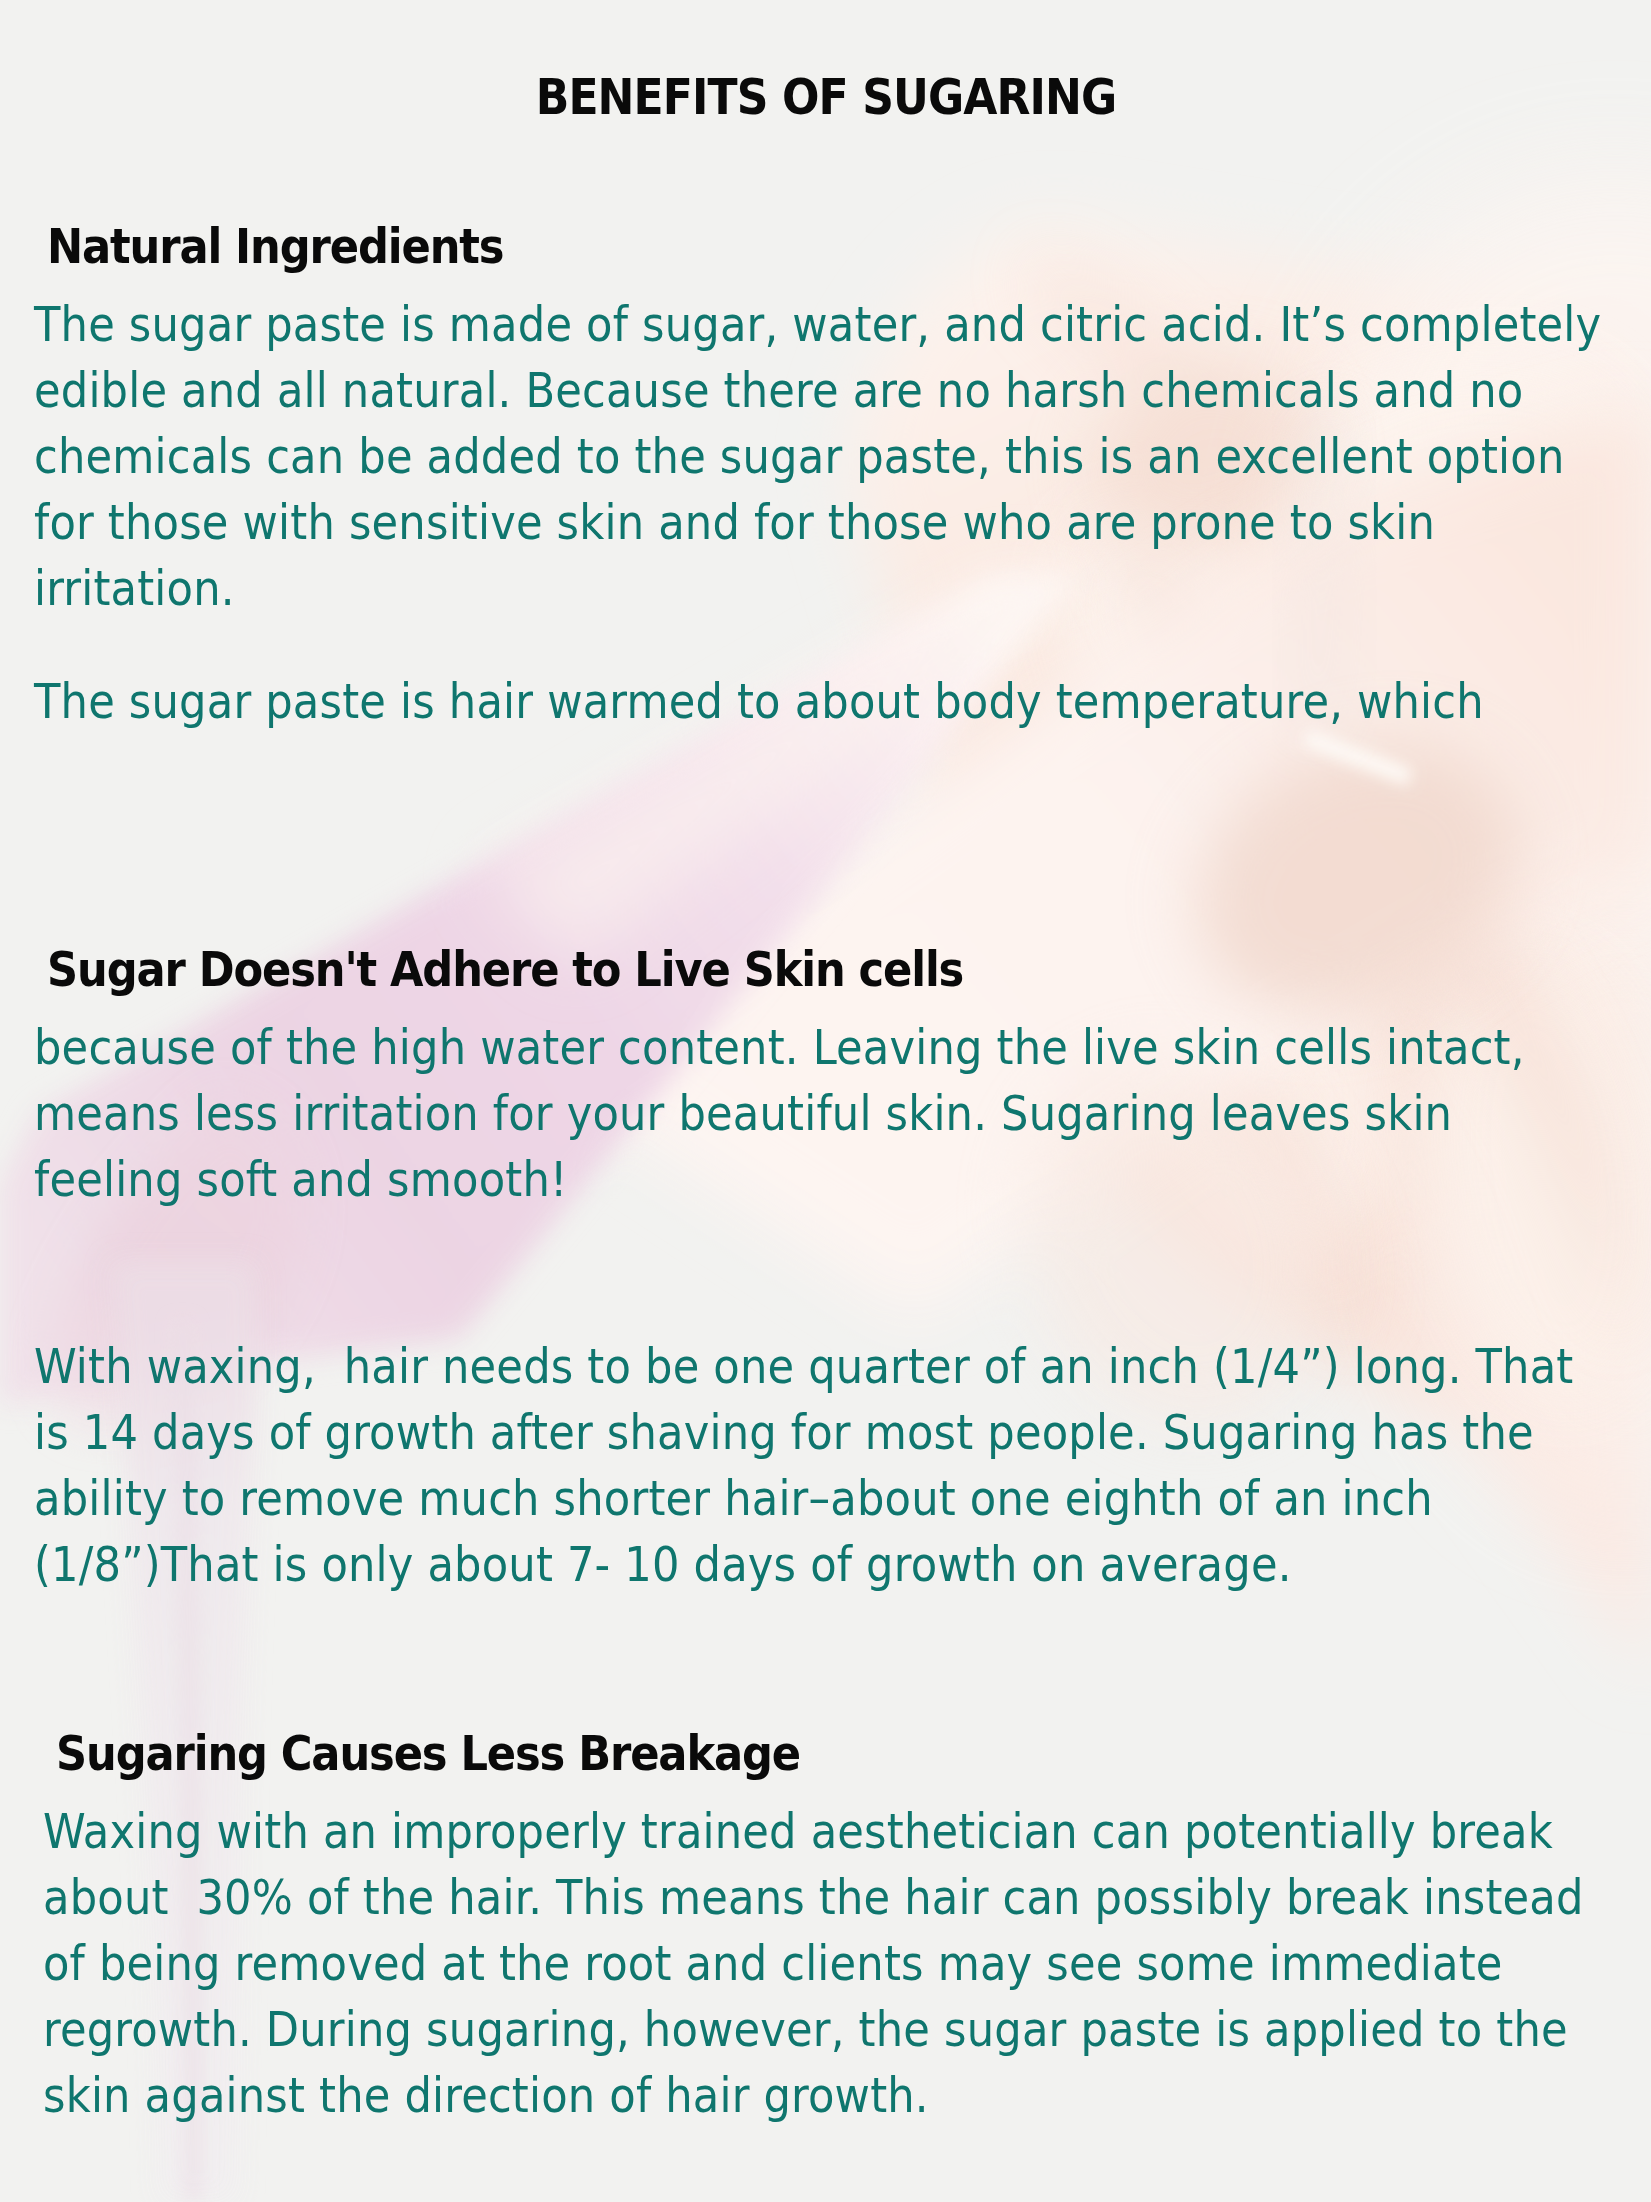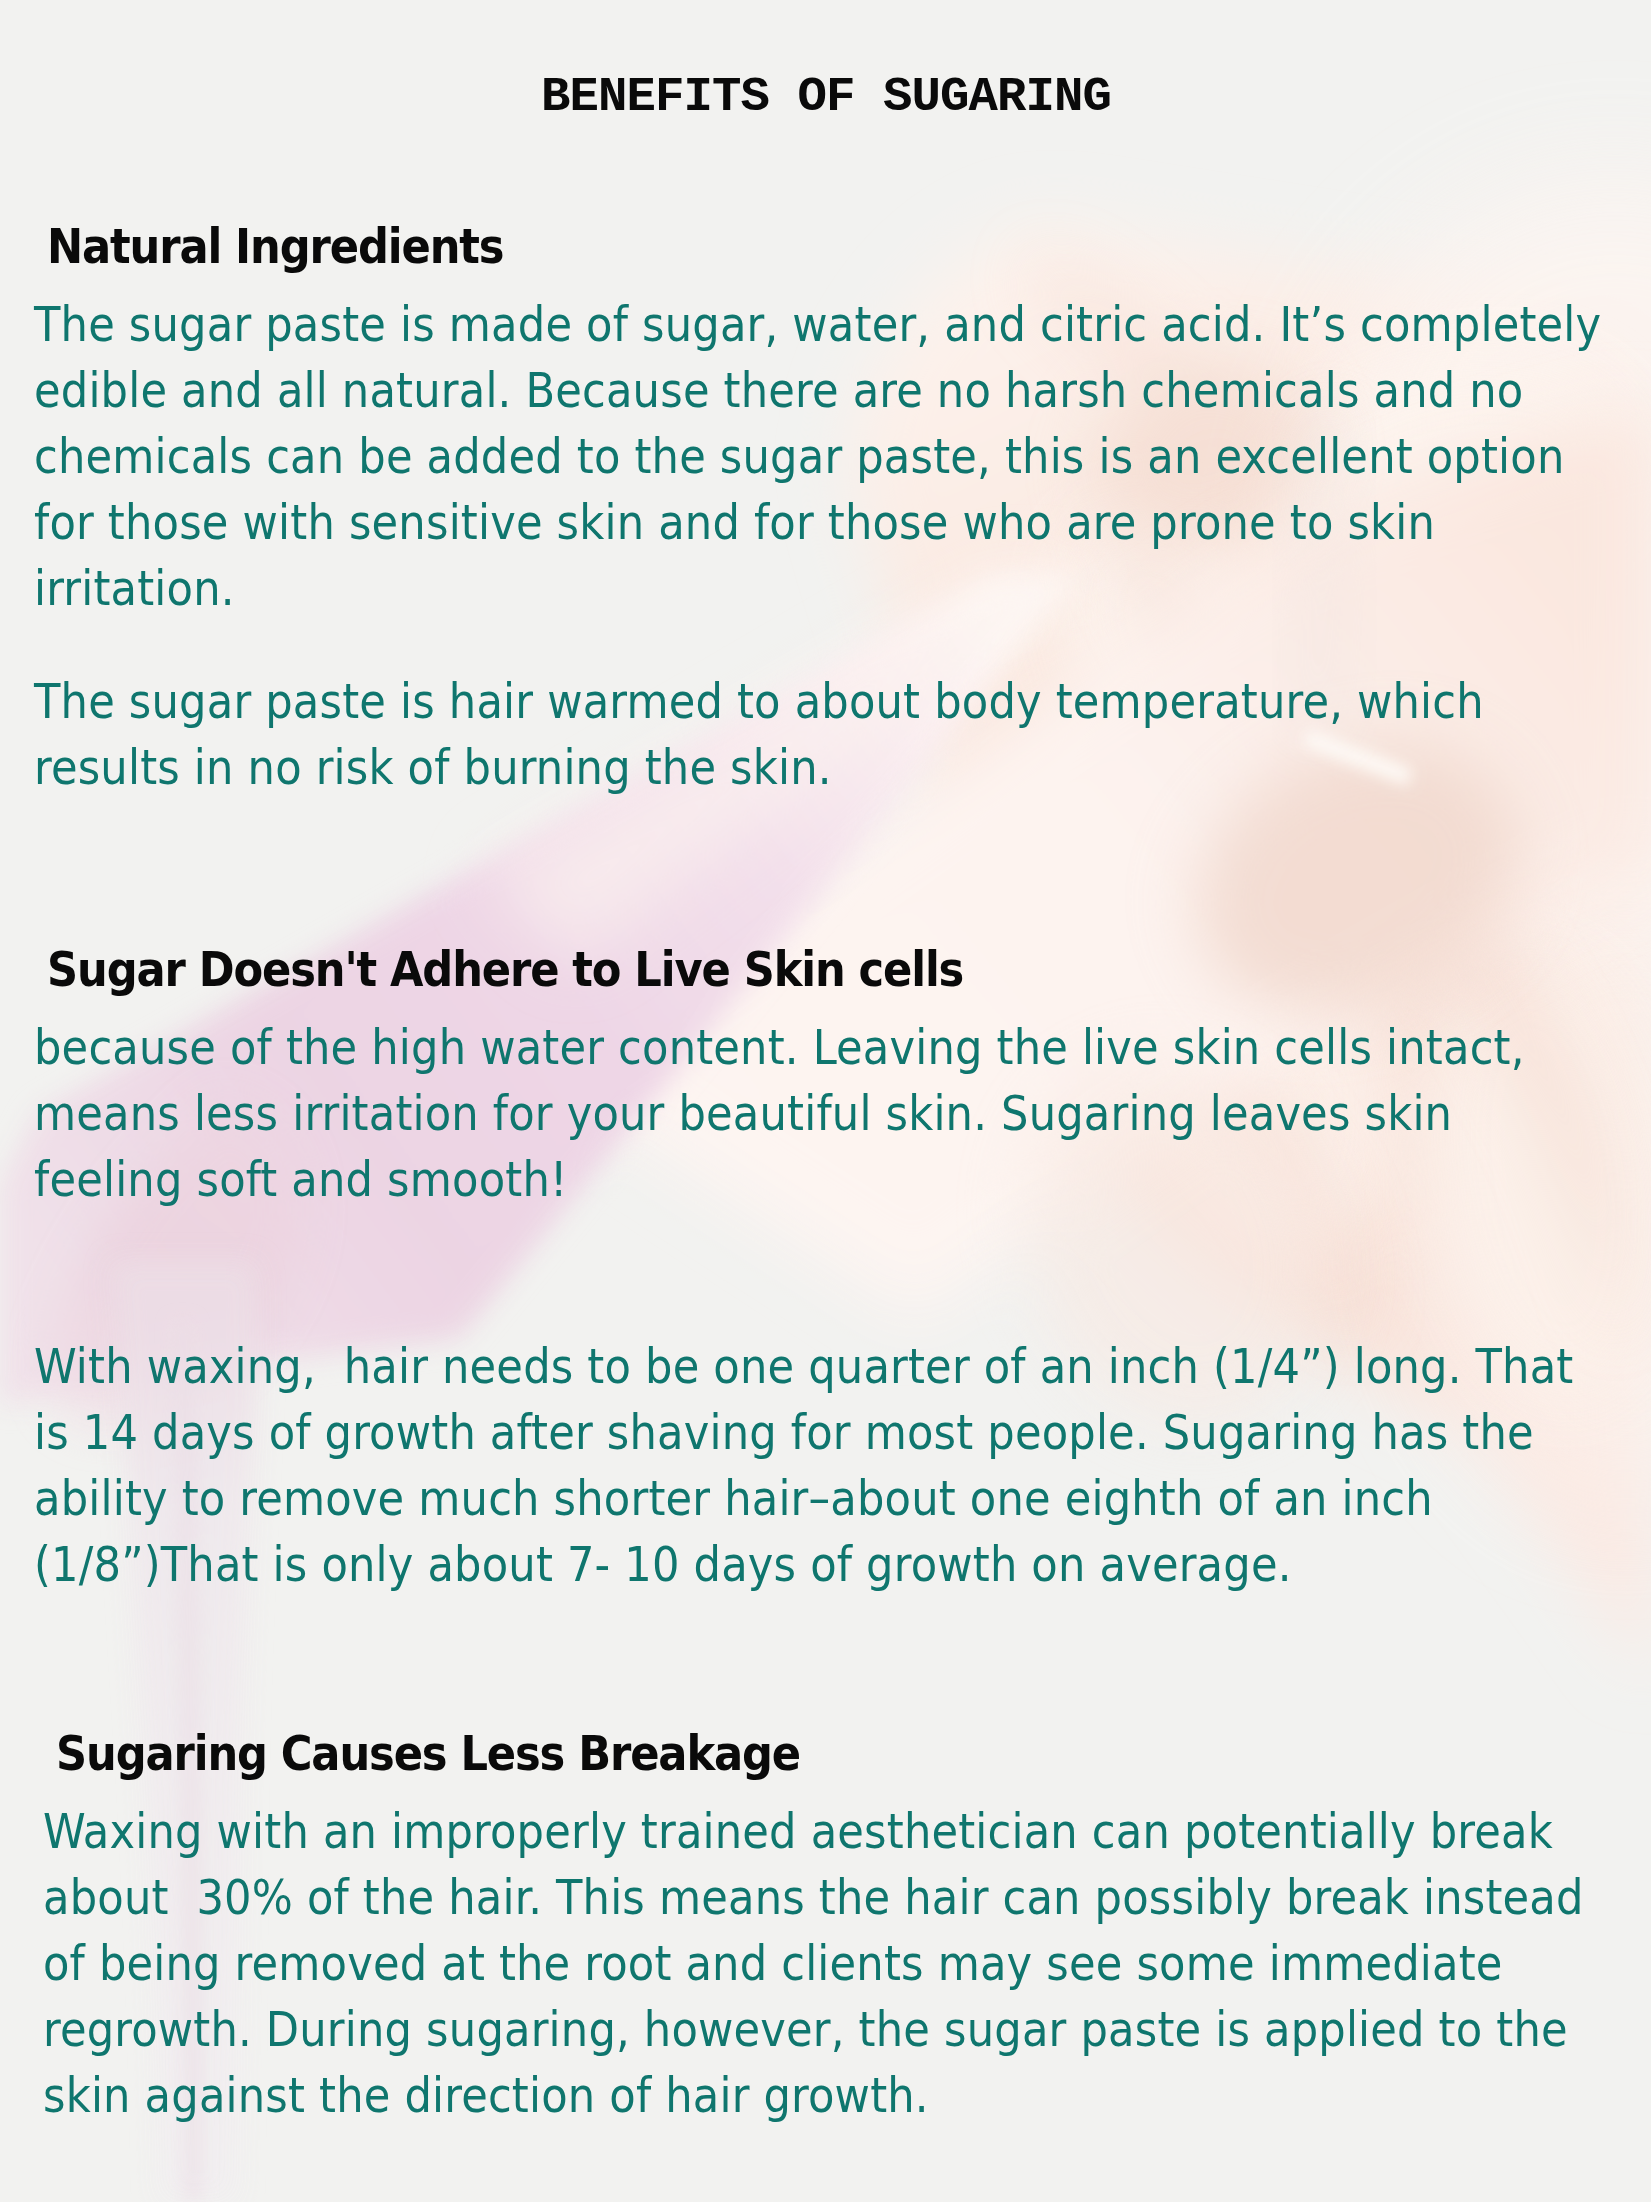--- a/index.html
+++ b/index.html
@@ -4,21 +4,21 @@
 <style>
   html,body{margin:0;padding:0;}
   body{width:1652px;height:2202px;background:#f2f2f0;
        font-family:"DejaVu Sans Condensed","DejaVu Sans",sans-serif;
        -webkit-font-smoothing:antialiased;}
   .page{position:relative;width:1652px;height:2202px;overflow:hidden;background:#f2f2f0;}
   .bg-photo{position:absolute;left:0;top:0;width:1652px;height:2202px;z-index:1;}
   .content{position:absolute;left:0;top:0;width:1652px;height:2202px;z-index:3;}
   .doc-title{position:absolute;left:0;width:1652px;text-align:center;
        font-weight:700;font-size:49px;letter-spacing:-0.9px;color:#0a0a0a;
-       line-height:1;top:73px;font-family:Liberation Mono, monospace;}
+       line-height:1;top:73px;}
   .sec{position:absolute;left:34px;}
   .sec-heading{font-weight:700;font-size:48px;letter-spacing:-1.1px;color:#0a0a0a;
        line-height:64px;margin:13px;white-space:pre;}
   .sec-body{font-weight:400;font-size:48px;letter-spacing:0.2px;color:#0f766e;
        line-height:66px;margin:0;white-space:pre;}
   .body-line{white-space:pre;}
 </style>
 </head>
 <body>
 
@@ -144,21 +144,21 @@
   </div>
   <div class="content">
     <div class="doc-title">BENEFITS OF SUGARING</div>
 
     <div class="sec" style="top:201px">
       <div class="sec-heading">Natural Ingredients</div>
       <div class="sec-body"><div class="body-line">The sugar paste is made of sugar, water, and citric acid. It’s completely</div><div class="body-line">edible and all natural. Because there are no harsh chemicals and no</div><div class="body-line">chemicals can be added to the sugar paste, this is an excellent option</div><div class="body-line">for those with sensitive skin and for those who are prone to skin</div><div class="body-line">irritation.</div></div>
     </div>
 
     <div class="sec" style="top:668px">
-      <div class="sec-body"><div class="body-line">The sugar paste is hair warmed to about body temperature, which</div><div class="body-line">results in no risk of burning the skin.</div></div>
+      <div class="sec-body"><div class="body-line">The sugar paste is hair warmed to about body temperature, which</div></div>
     </div>
 
     <div class="sec" style="top:924px">
       <div class="sec-heading">Sugar Doesn't Adhere to Live Skin cells</div>
       <div class="sec-body"><div class="body-line">because of the high water content. Leaving the live skin cells intact,</div><div class="body-line">means less irritation for your beautiful skin. Sugaring leaves skin</div><div class="body-line">feeling soft and smooth!</div></div>
     </div>
 
     <div class="sec" style="top:1333px">
       <div class="sec-body"><div class="body-line">With waxing,  hair needs to be one quarter of an inch (1/4”) long. That</div><div class="body-line">is 14 days of growth after shaving for most people. Sugaring has the</div><div class="body-line">ability to remove much shorter hair–about one eighth of an inch</div><div class="body-line">(1/8”)That is only about 7- 10 days of growth on average.</div></div>
     </div>

